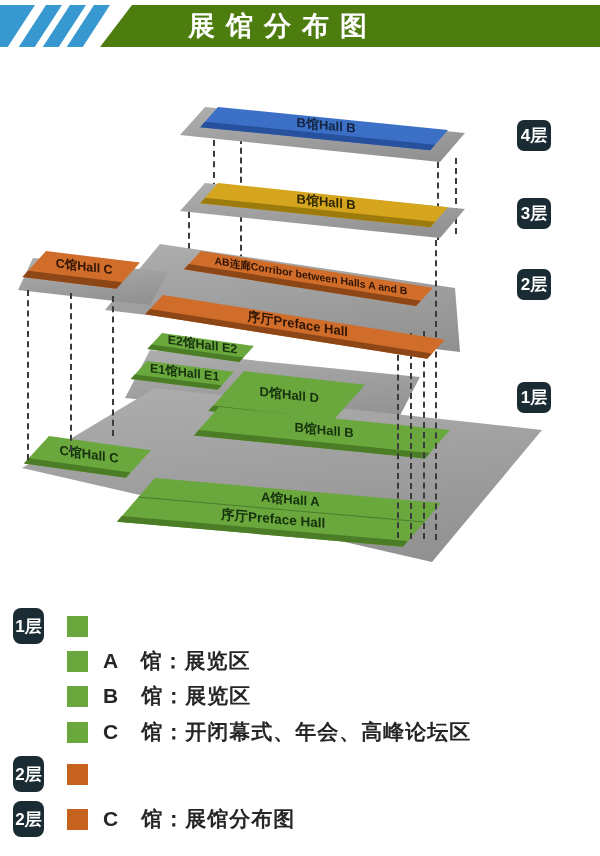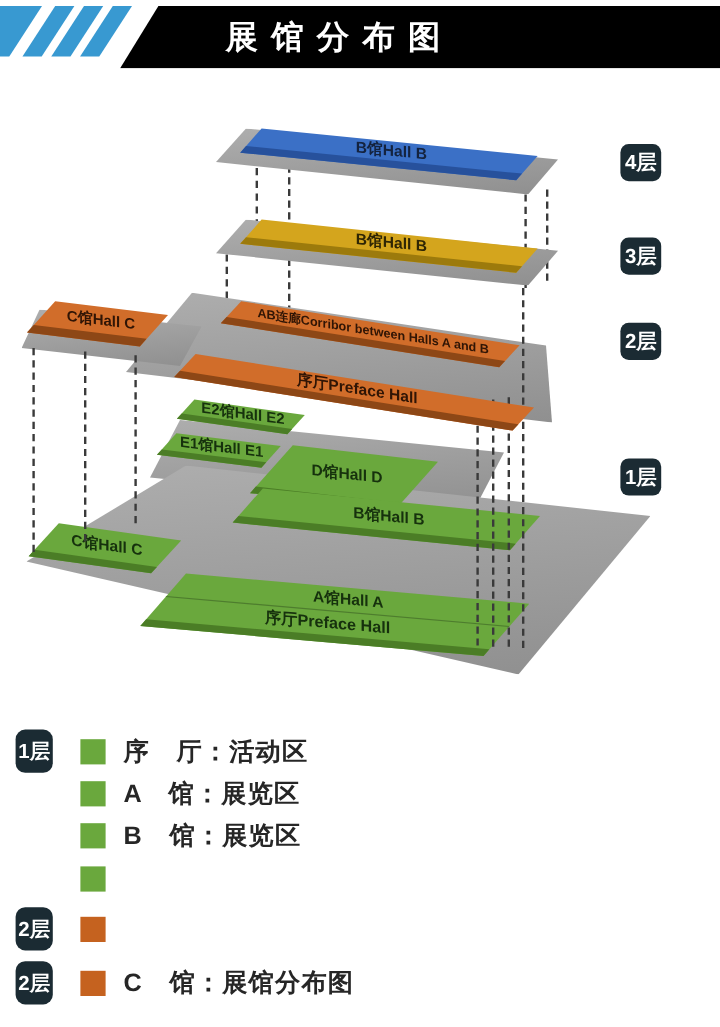--- a/index.html
+++ b/index.html
@@ -2,21 +2,21 @@
 <html><head>
 <meta charset="utf-8">
 <style>
   html,body{margin:0;padding:0;background:#ffffff;width:600px;height:856px;overflow:hidden;
     font-family:"Liberation Sans","DejaVu Sans",sans-serif;}
   .stage{position:relative;width:600px;height:856px;background:#fff;}
 
   
   .hdr{position:absolute;left:0;top:0;width:600px;height:56px;}
   .stripe{position:absolute;top:5px;height:42px;background:#3899d1;transform:skewX(-33deg);transform-origin:top left;}
-  .banner{position:absolute;left:100px;top:5px;width:500px;height:52px;background:#000000;
+  .banner{position:absolute;left:100px;top:5px;width:500px;height:42px;background:#4d7c0f;
     clip-path:polygon(32px 0,100% 0,100% 100%,0 100%);display:flex;align-items:center;}
   .banner .t{color:#ffffff;font-size:27px;font-weight:bold;letter-spacing:11px;padding-left:88px;white-space:nowrap;}
 
   
   .plate{position:absolute;background:linear-gradient(175deg,#aeaeae 0%,#9d9d9d 55%,#8f8f8f 100%);z-index:2;}
   .bar{position:absolute;transform-origin:top left;display:flex;align-items:center;justify-content:center;z-index:6;}
   .bar .lbl{display:block;transform:skewX(39deg);font-weight:bold;white-space:nowrap;}
   .bar.green{background:#6aa83d;border-bottom:6px solid #4b7d26;color:#16310d;z-index:4;}
   .bar.blue{background:#3b70c6;border-bottom:6px solid #27519c;color:#14233f;}
   .bar.yellow{background:#d4a51d;border-bottom:6px solid #9c7a0c;color:#2f2604;}
@@ -123,32 +123,32 @@
     </div>
     <div class="row">
       <span class="lbl" style="font-size:13.5px">序厅Preface Hall</span>
     </div>
   </div>
   <div class="fbadge" style="left:517px;top:382px">1层</div>
 
   <div class="lrow" style="top:608px">
     <div class="lbadge">1层</div>
     <div class="lsq green"></div>
-    <div class="ltxt">序　厅：活动区</div>
   </div>
   <div class="lrow" style="top:643px">
     <div class="lsq green"></div>
     <div class="ltxt">A　馆：展览区</div>
   </div>
   <div class="lrow" style="top:678px">
     <div class="lsq green"></div>
     <div class="ltxt">B　馆：展览区</div>
   </div>
   <div class="lrow" style="top:714px">
     <div class="lsq green"></div>
+    <div class="ltxt">C　馆：开闭幕式、年会、高峰论坛区</div>
   </div>
   <div class="lrow" style="top:756px">
     <div class="lbadge">2层</div>
     <div class="lsq orange"></div>
   </div>
   <div class="lrow" style="top:801px">
     <div class="lbadge">2层</div>
     <div class="lsq orange"></div>
     <div class="ltxt">C　馆：展馆分布图</div>
   </div>

